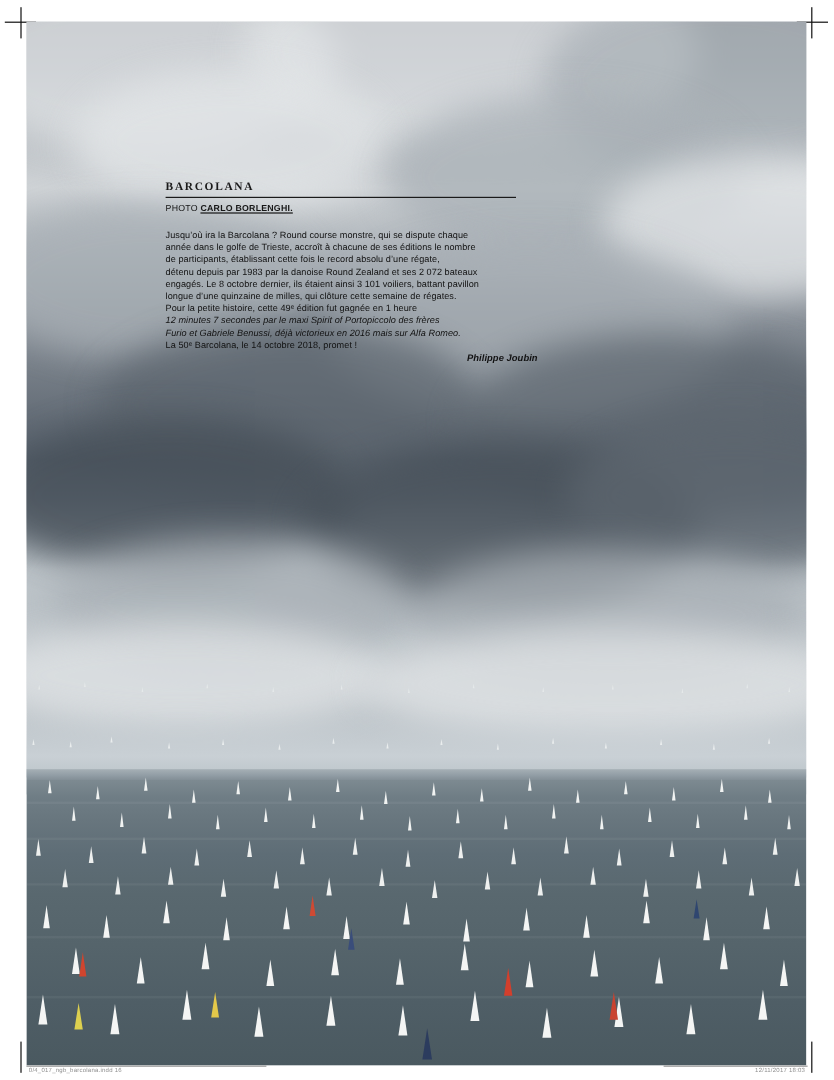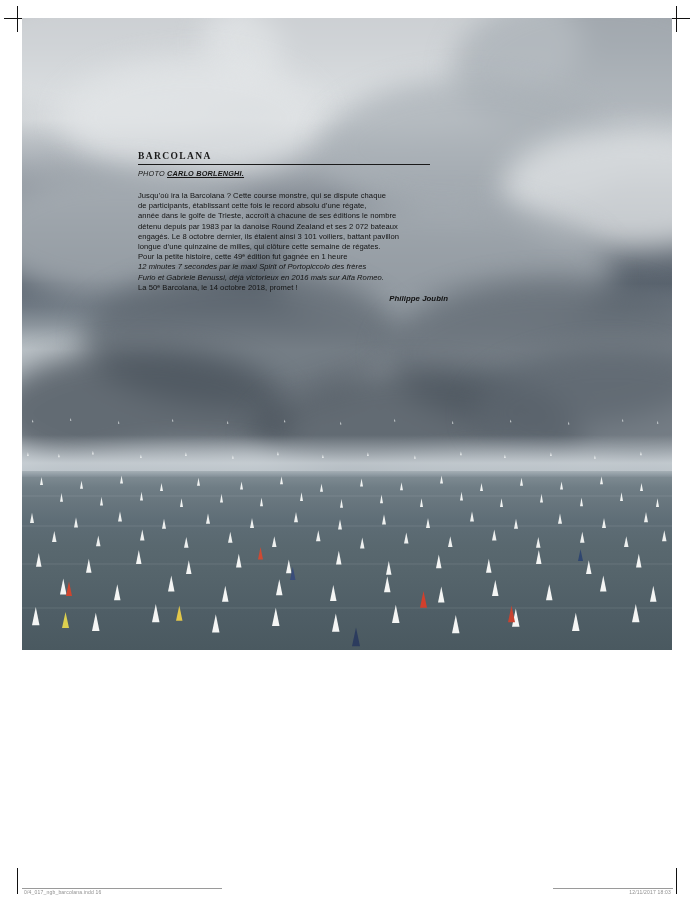--- a/index.html
+++ b/index.html
@@ -28,21 +28,21 @@
   }
   .crop-v { width: 1px; height: 26px; }
   .crop-h { height: 1px; width: 26px; }
 
   
   #photo {
     position: absolute;
     left: 22px;
     top: 18px;
     width: 650px;
-    height: 632px;
+    height: 870px;
     overflow: hidden;
   }
 
   
   #sky {
     position: absolute;
     left: 0; top: 0;
     width: 100%;
     height: 72.4%;
     background:
@@ -147,21 +147,20 @@
     color: #0d0d0d;
   }
   #rule {
     width: 292px;
     height: 1px;
     background: #1a1a1a;
     margin: 0 0 4px 0;
   }
   #credit {
     font-size: 7.3px;
-    font-style: italic;
     letter-spacing: .2px;
     margin: 0 0 13px 0;
     color: #161616;
   }
   #credit .name { text-decoration: underline; font-weight: 700; }
   #body {
     font-size: 7.6px;
     line-height: 10.2px;
     letter-spacing: .05px;
     color: #121212;
@@ -397,23 +396,23 @@
       </g>
     </svg>
 
     <div id="textblock">
       <div id="kicker">BARCOLANA</div>
       <div id="rule"></div>
       <div id="credit">
         <span>PHOTO </span><span class="name">CARLO BORLENGHI.</span>
       </div>
       <div id="body">
-        <p>Jusqu’où ira la Barcolana ? Cette course monstre, qui se dispute chaque</p>
+        <p>Jusqu’où ira la Barcolana ? Round course monstre, qui se dispute chaque</p>
+        <p>année dans le golfe de Trieste, accroît à chacune de ses éditions le nombre</p>
         <p>de participants, établissant cette fois le record absolu d’une régate,</p>
-        <p>année dans le golfe de Trieste, accroît à chacune de ses éditions le nombre</p>
         <p>détenu depuis par 1983 par la danoise Round Zealand et ses 2 072 bateaux</p>
         <p>engagés. Le 8 octobre dernier, ils étaient ainsi 3 101 voiliers, battant pavillon</p>
         <p>longue d’une quinzaine de milles, qui clôture cette semaine de régates.</p>
         <p>Pour la petite histoire, cette 49ᵉ édition fut gagnée en 1 heure</p>
         <p class="it">12 minutes 7 secondes par le maxi Spirit of Portopiccolo des frères</p>
         <p class="it">Furio et Gabriele Benussi, déjà victorieux en 2016 mais sur Alfa Romeo.</p>
         <p>La 50ᵉ Barcolana, le 14 octobre 2018, promet !</p>
         <div id="byline">Philippe Joubin</div>
       </div>
     </div>

